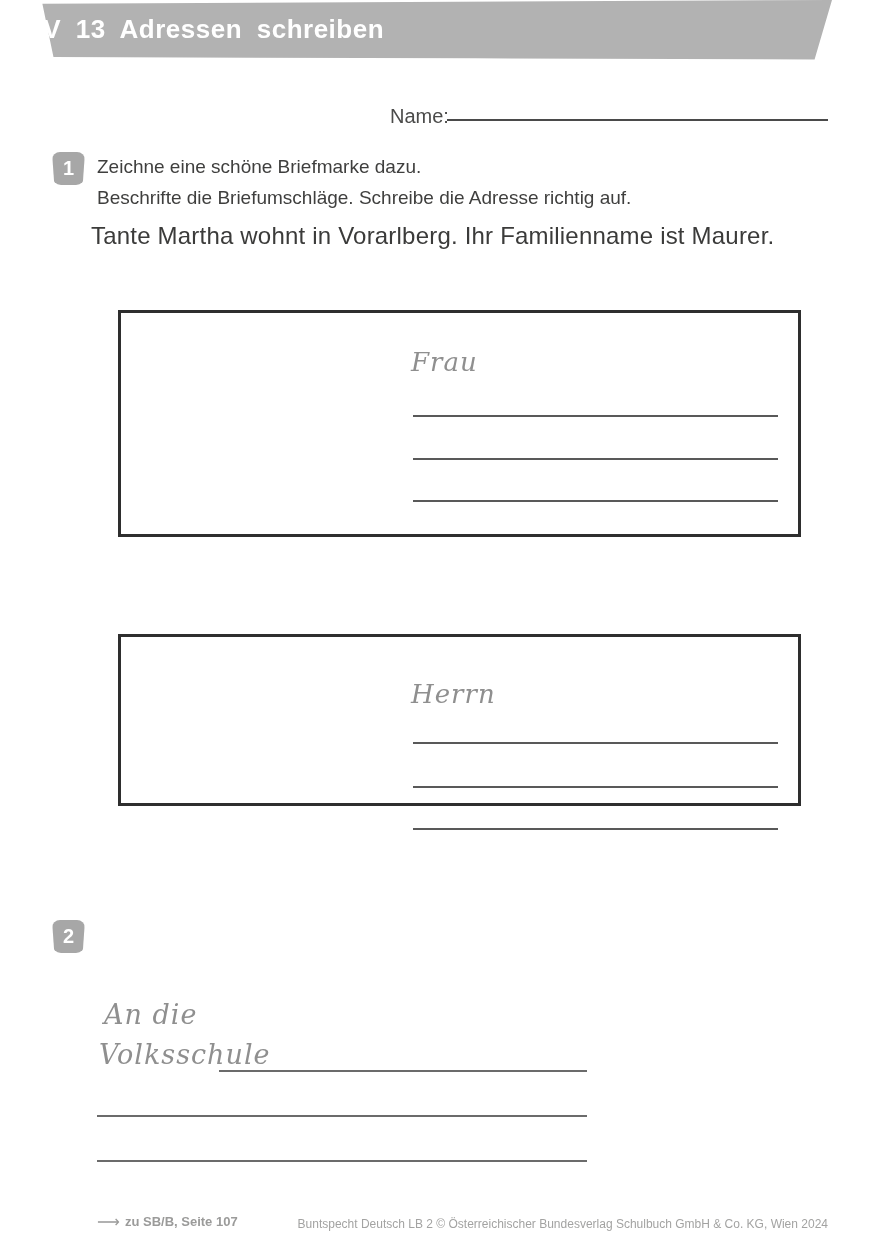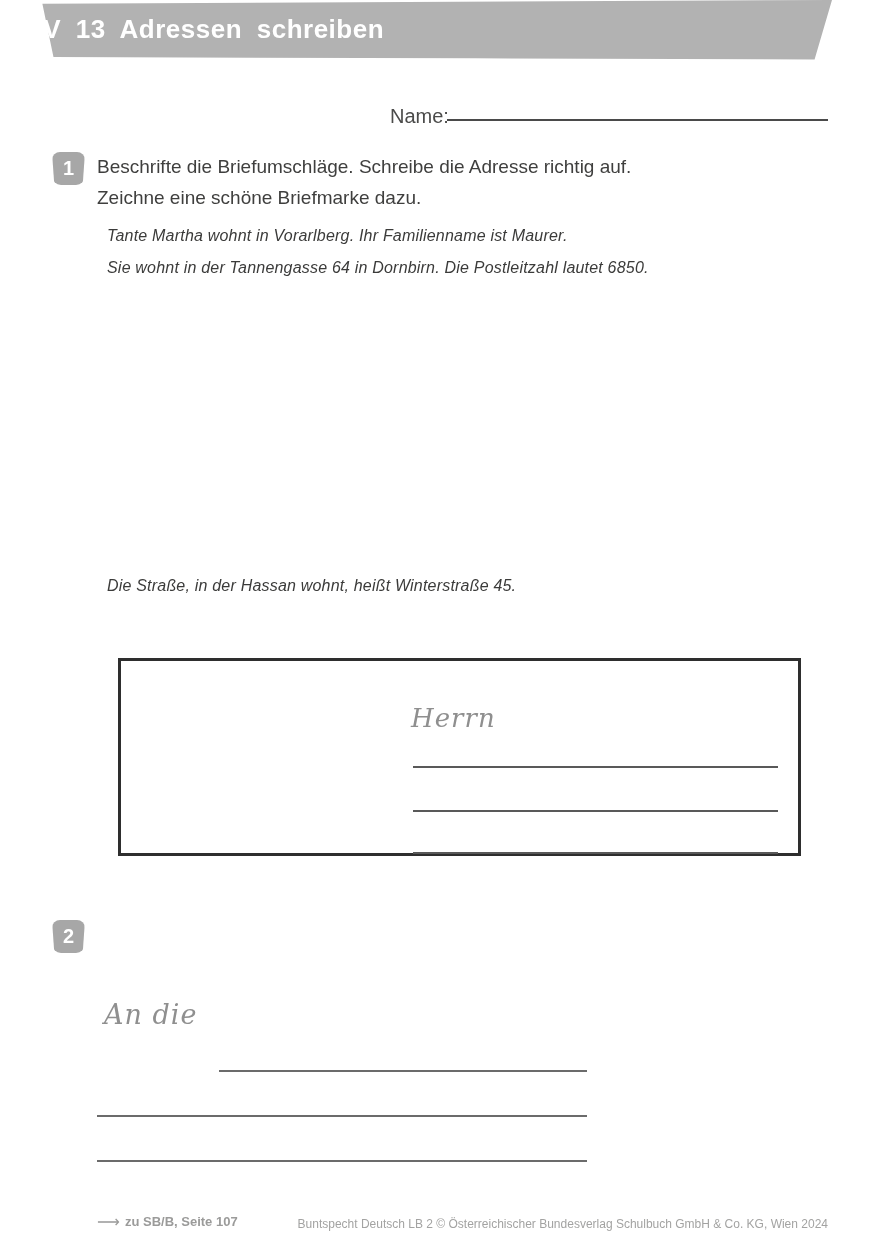--- a/index.html
+++ b/index.html
@@ -26,27 +26,27 @@
     border-radius:8px 8px 9px 9px;color:#fff;font-size:20px;font-weight:bold;
     display:flex;align-items:center;justify-content:center;
     clip-path:polygon(0 0,100% 0,93% 100%,7% 100%);
   }
   .badge.b1{top:152px;}
   .badge.b2{top:920px;}
   
   .instr{position:absolute;left:97px;font-size:19px;line-height:31px;color:#3f3f3e;}
   .instr.t1{top:151px;}
   .instr.t2{top:919px;}
-  .story{position:absolute;left:107px;font-size:16px;line-height:32px;font-weight:500;color:#3b3b3a;letter-spacing:0.2px;font-style:italic;}
+  .story{position:absolute;left:91px;font-size:24px;line-height:32px;font-weight:500;color:#3b3b3a;letter-spacing:0.2px;}
   .story.s1{top:220px;}
   .story.s2{top:570px;}
   
   .envelope{position:absolute;left:118px;width:683px;background:#fff;border:3px solid #2e2e2e;box-sizing:border-box;}
   .envelope.e1{top:310px;height:227px;}
-  .envelope.e2{top:658px;height:198px;}
+  .envelope.e2{top:634px;height:172px;}
   .salutation{
     position:absolute;left:290px;
     font-family:"DejaVu Serif",serif;font-style:italic;
     color:#8f8f8f;font-size:26px;letter-spacing:1px;
   }
   .envelope.e1 .salutation{top:34px;}
   .envelope.e2 .salutation{top:42px;}
   .env-line{position:absolute;left:292px;width:365px;height:0;border-bottom:2px solid #595959;}
   .e1 .env-line.l1{top:102px;} .e1 .env-line.l2{top:145px;} .e1 .env-line.l3{top:187px;}
   .e2 .env-line.l1{top:105px;} .e2 .env-line.l2{top:149px;} .e2 .env-line.l3{top:191px;}
@@ -77,46 +77,51 @@
 <div class="page">
 
   <div class="banner"></div>
   <div class="banner-title">KV 13 Adressen schreiben</div>
 
   <div class="name-label">Name:</div>
   <div class="name-line"></div>
 
   <div class="badge b1">1</div>
   <div class="instr t1">
+    <div>Zeichne eine schöne Briefmarke dazu.</div>
     <div>Beschrifte die Briefumschläge. Schreibe die Adresse richtig auf.</div>
-    <div>Zeichne eine schöne Briefmarke dazu.</div>
   </div>
 
   <div class="story s1">
     <div>Tante Martha wohnt in Vorarlberg. Ihr Familienname ist Maurer.</div>
-    <div>Sie wohnt in der Tannengasse 64 in Dornbirn. Die Postleitzahl lautet 6850.</div>
   </div>
 
+  <div class="envelope e1">
+    <div class="salutation">Frau</div>
+    <div class="env-line l1"></div>
+    <div class="env-line l2"></div>
+    <div class="env-line l3"></div>
+  </div>
 
   <div class="story s2">
-    <div>Die Straße, in der Hassan wohnt, heißt Winterstraße 45.</div>
   </div>
 
   <div class="envelope e2">
     <div class="salutation">Herrn</div>
     <div class="env-line l1"></div>
     <div class="env-line l2"></div>
     <div class="env-line l3"></div>
   </div>
 
   <div class="badge b2">2</div>
   <div class="instr t2">
   </div>
 
   <div class="hand an-die">An die</div>
+  <div class="hand volksschule">Volksschule</div>
   <div class="form-line f1"></div>
   <div class="form-line f2"></div>
   <div class="form-line f3"></div>
 
   <div class="footer-left">
     <span class="arrow">⟶</span>
     <span>zu SB/B, Seite 107</span>
   </div>
   <div class="footer-right">Buntspecht Deutsch LB 2 © Österreichischer Bundesverlag Schulbuch GmbH &amp; Co. KG, Wien 2024</div>
 

